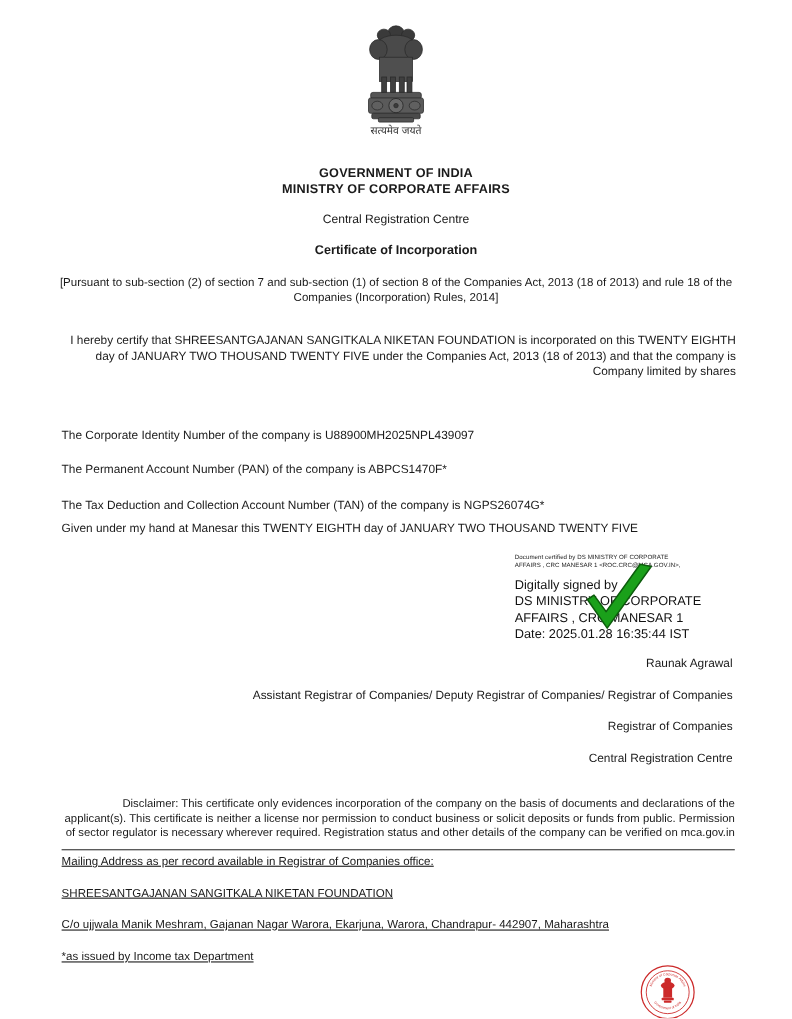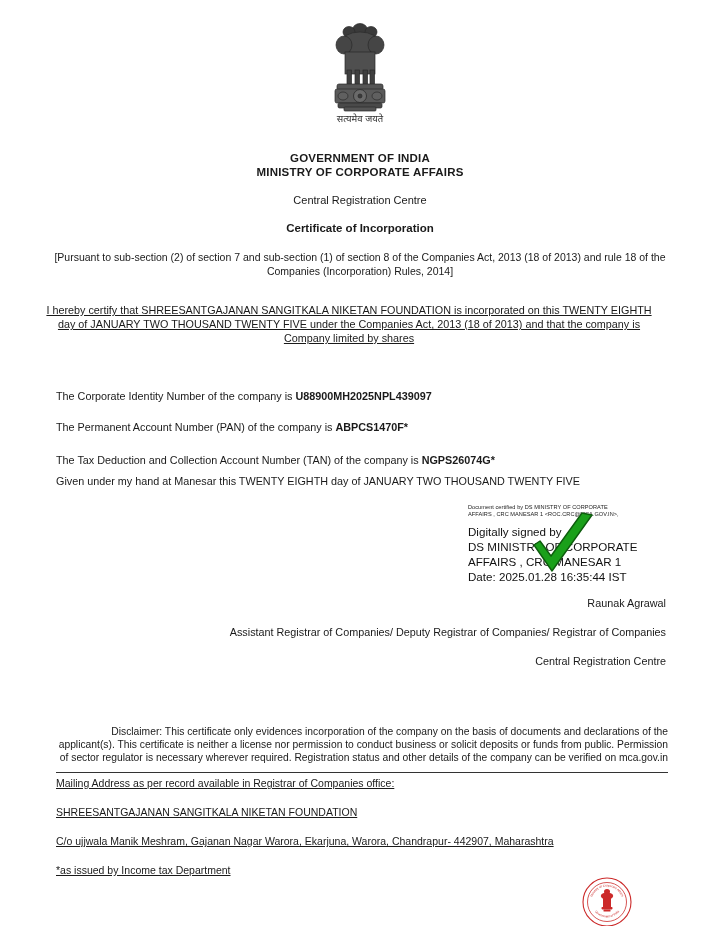--- a/index.html
+++ b/index.html
@@ -63,38 +63,37 @@
     width: 625px;
     font-size: 10.5px;
     line-height: 14px;
     text-align: center;
   }
 
   
   .body-block {
     position: absolute;
     top: 303px;
-    left: 44px;
+    left: 59px;
     width: 610px;
     font-size: 10.8px;
     line-height: 14px;
-    text-align: center;
-    text-decoration: underline;
+    text-align: right;
   }
 
   .ids {
     position: absolute;
     top: 390px;
     left: 56px;
     width: 610px;
     font-size: 10.8px;
   }
   .ids .id-line { margin-bottom: 19px; }
   .ids .id-line:last-child { margin-bottom: 0; margin-top: 21px; }
-  .bold { font-weight: bold; text-align: center; }
+  .bold { font-weight: normal; text-align: center; }
 
   .given {
     position: absolute;
     top: 475px;
     left: 56px;
     width: 620px;
     font-size: 10.8px;
   }
 
   
@@ -255,20 +254,21 @@
       <div>Date: 2025.01.28 16:35:44 IST</div>
     </div>
     <svg class="check" viewBox="0 0 72 72">
       <path d="M8 36 L26 62 L66 6 L56 4 L25 47 L14 32 Z" fill="#1aa01a" stroke="#0d5c0d" stroke-width="1.4" stroke-linejoin="round"></path>
     </svg>
   </div>
 
   <div class="signatory">
     <div>Raunak  Agrawal</div>
     <div>Assistant Registrar of Companies/ Deputy Registrar of Companies/ Registrar of Companies</div>
+    <div>Registrar of Companies</div>
     <div>Central Registration Centre</div>
   </div>
 
   <div class="disclaimer">Disclaimer: This certificate only evidences incorporation of the company on the basis of documents and declarations of the applicant(s). This certificate is neither a license nor permission to conduct business or solicit deposits or funds from public. Permission of sector regulator is necessary wherever required. Registration status and other details of the company can be verified on mca.gov.in</div>
   <div class="hr"></div>
 
   <div class="mailing">
     <div>Mailing Address as per record available in Registrar of Companies office:</div>
     <div>SHREESANTGAJANAN SANGITKALA NIKETAN FOUNDATION</div>
     <div>C/o ujjwala Manik Meshram, Gajanan Nagar Warora, Ekarjuna, Warora, Chandrapur- 442907, Maharashtra</div>

